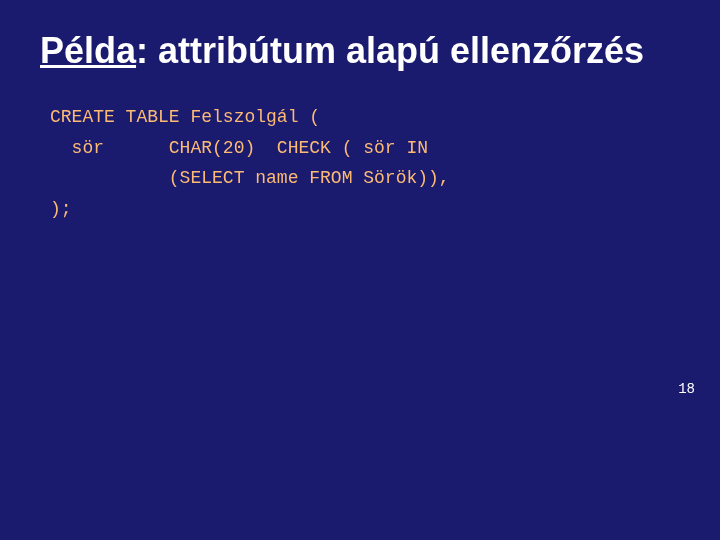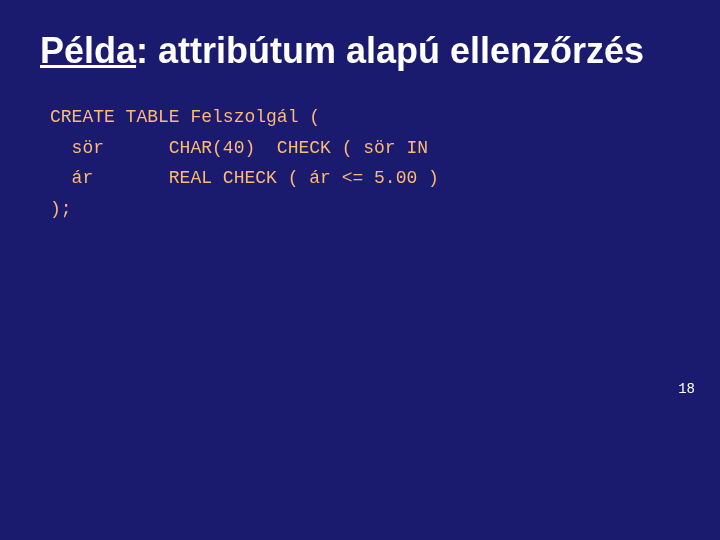--- a/index.html
+++ b/index.html
@@ -63,20 +63,20 @@
 <body>
 
 <div class="slide">
 
   <h1 class="title">
     <span class="underline">Példa</span><span>: attribútum alapú ellenzőrzés</span>
   </h1>
 
   <div class="code-block">
     <span class="code-line">CREATE TABLE Felszolgál (</span>
-    <span class="code-line">  sör      CHAR(40)  CHECK ( sör IN</span>
-    <span class="code-line">  ár       REAL CHECK ( ár &lt;= 5.00 )</span>
+    <span class="code-line">  sör      CHAR(20)  CHECK ( sör IN</span>
+    <span class="code-line">           (SELECT name FROM Sörök)),</span>
     <span class="code-line">);</span>
   </div>
 
   <div class="page-number">18</div>
 
 </div>
 
 </body></html>

